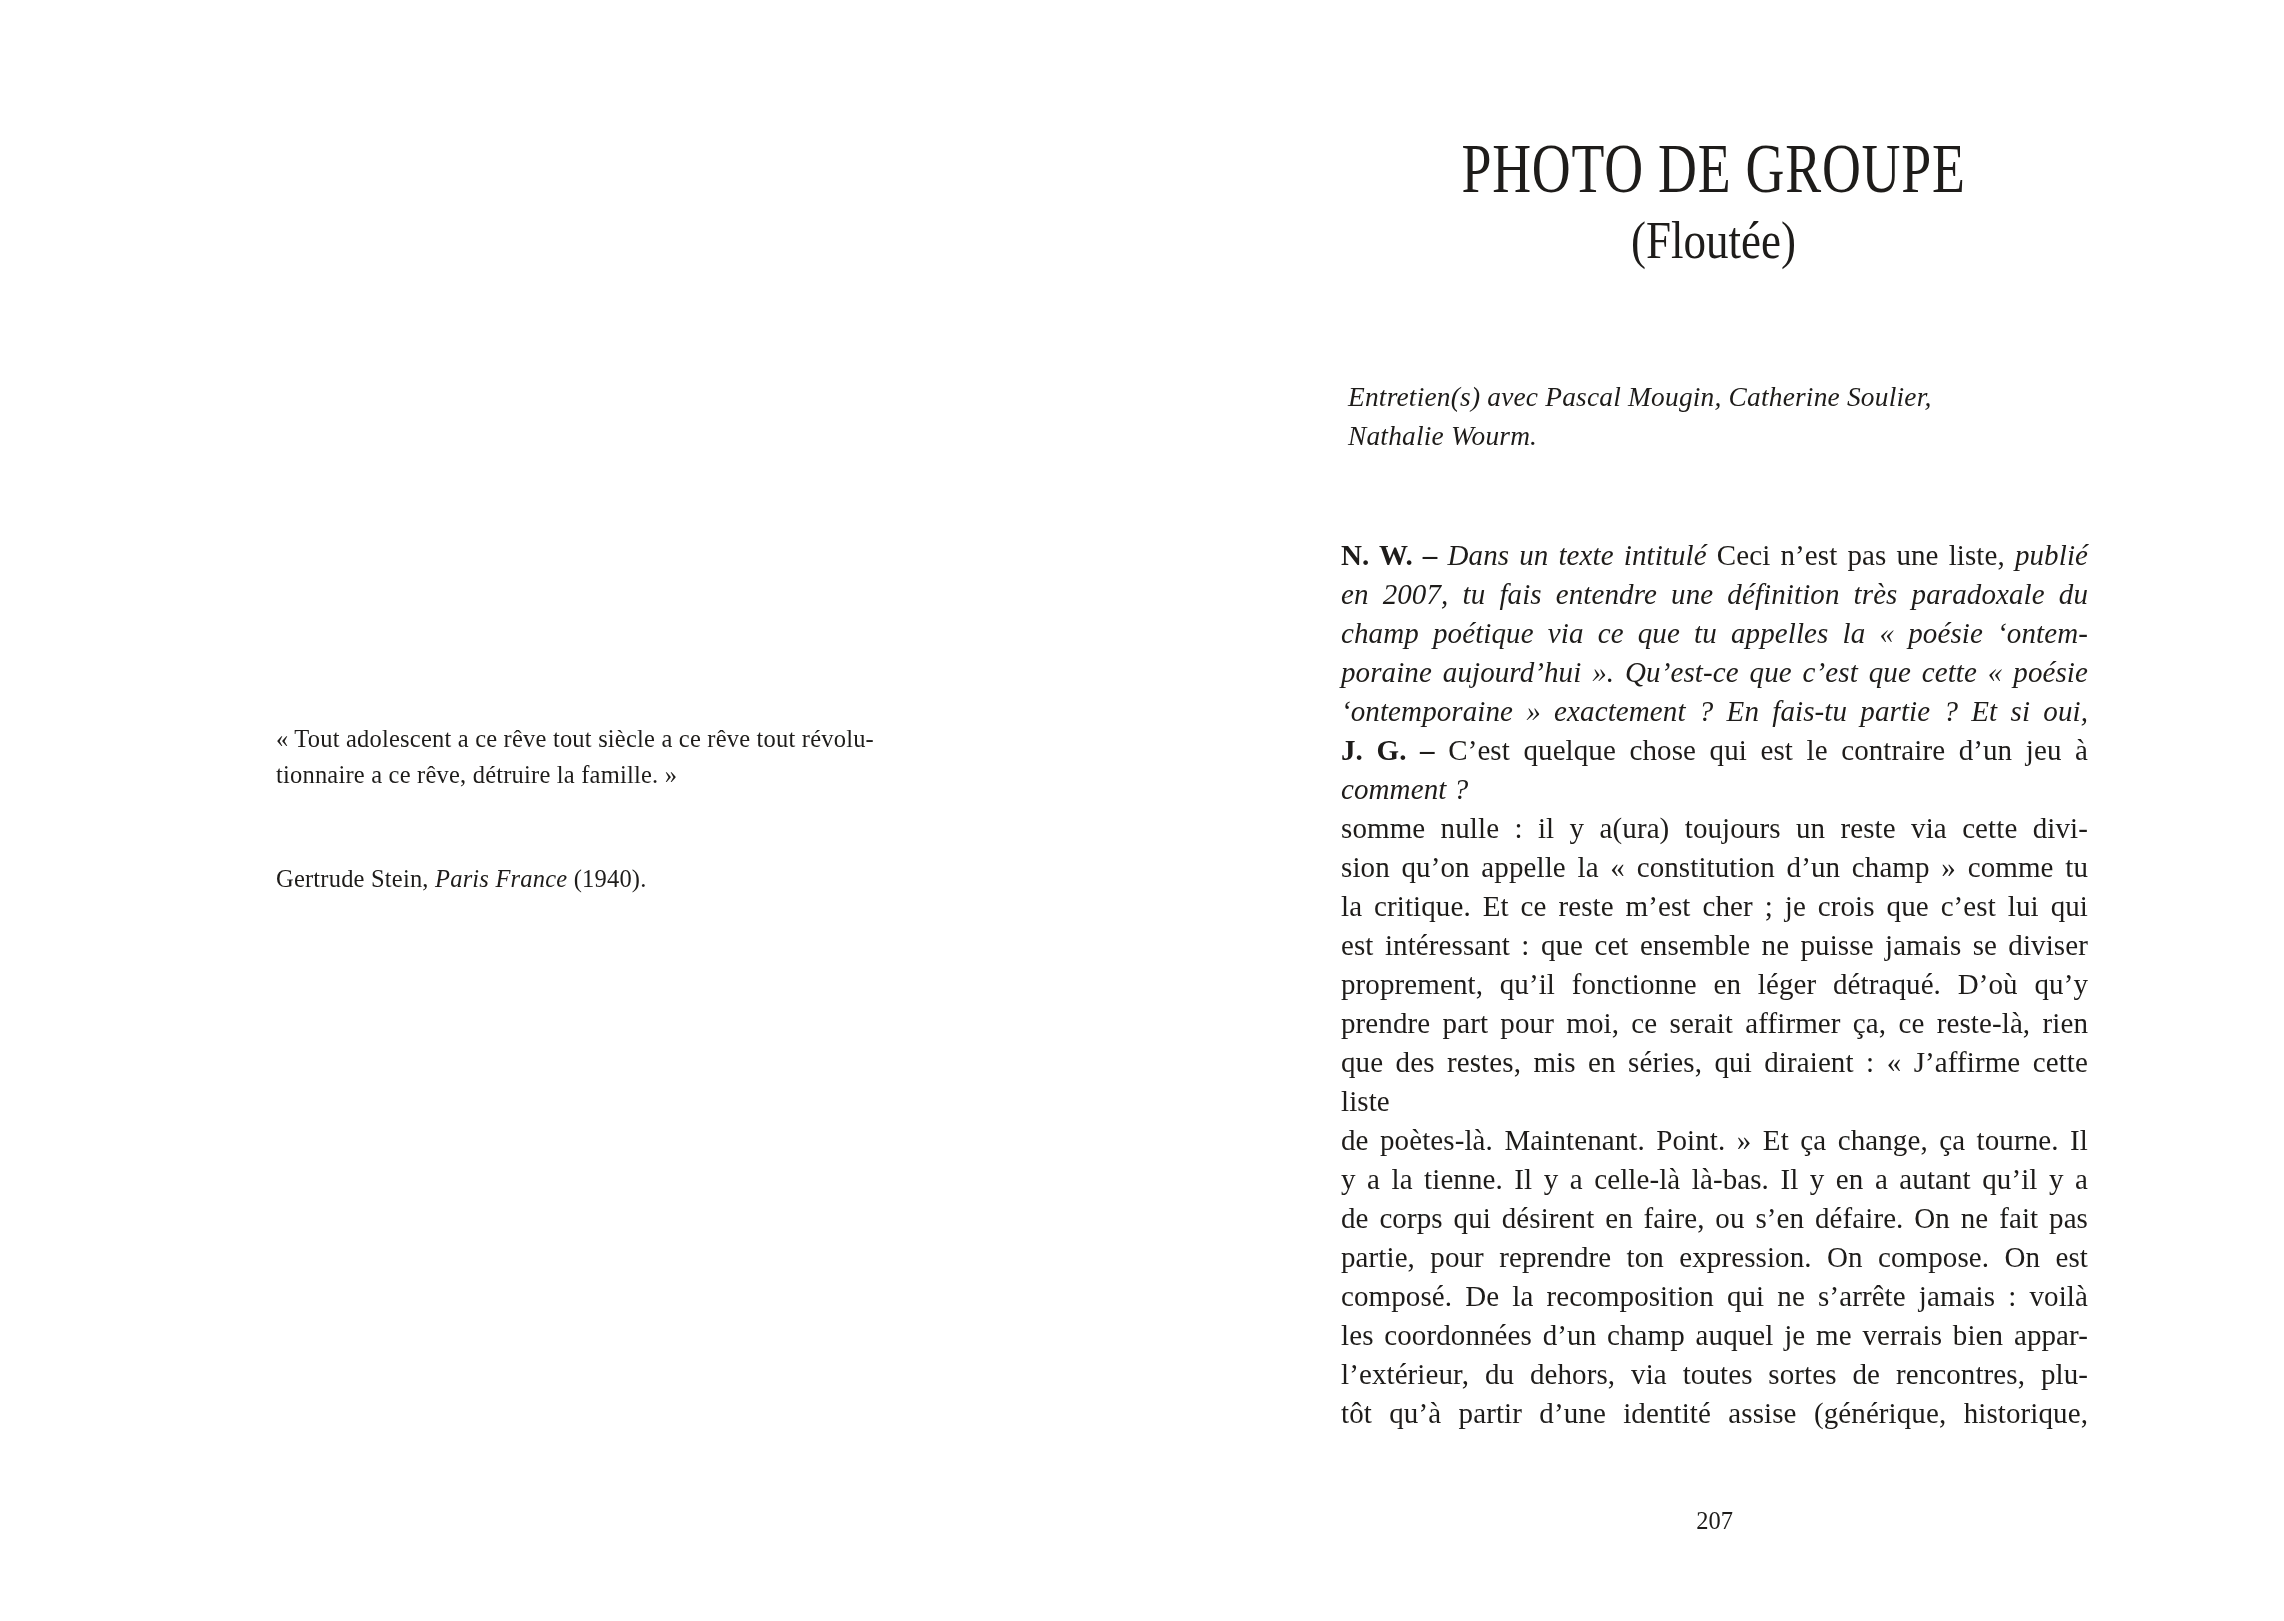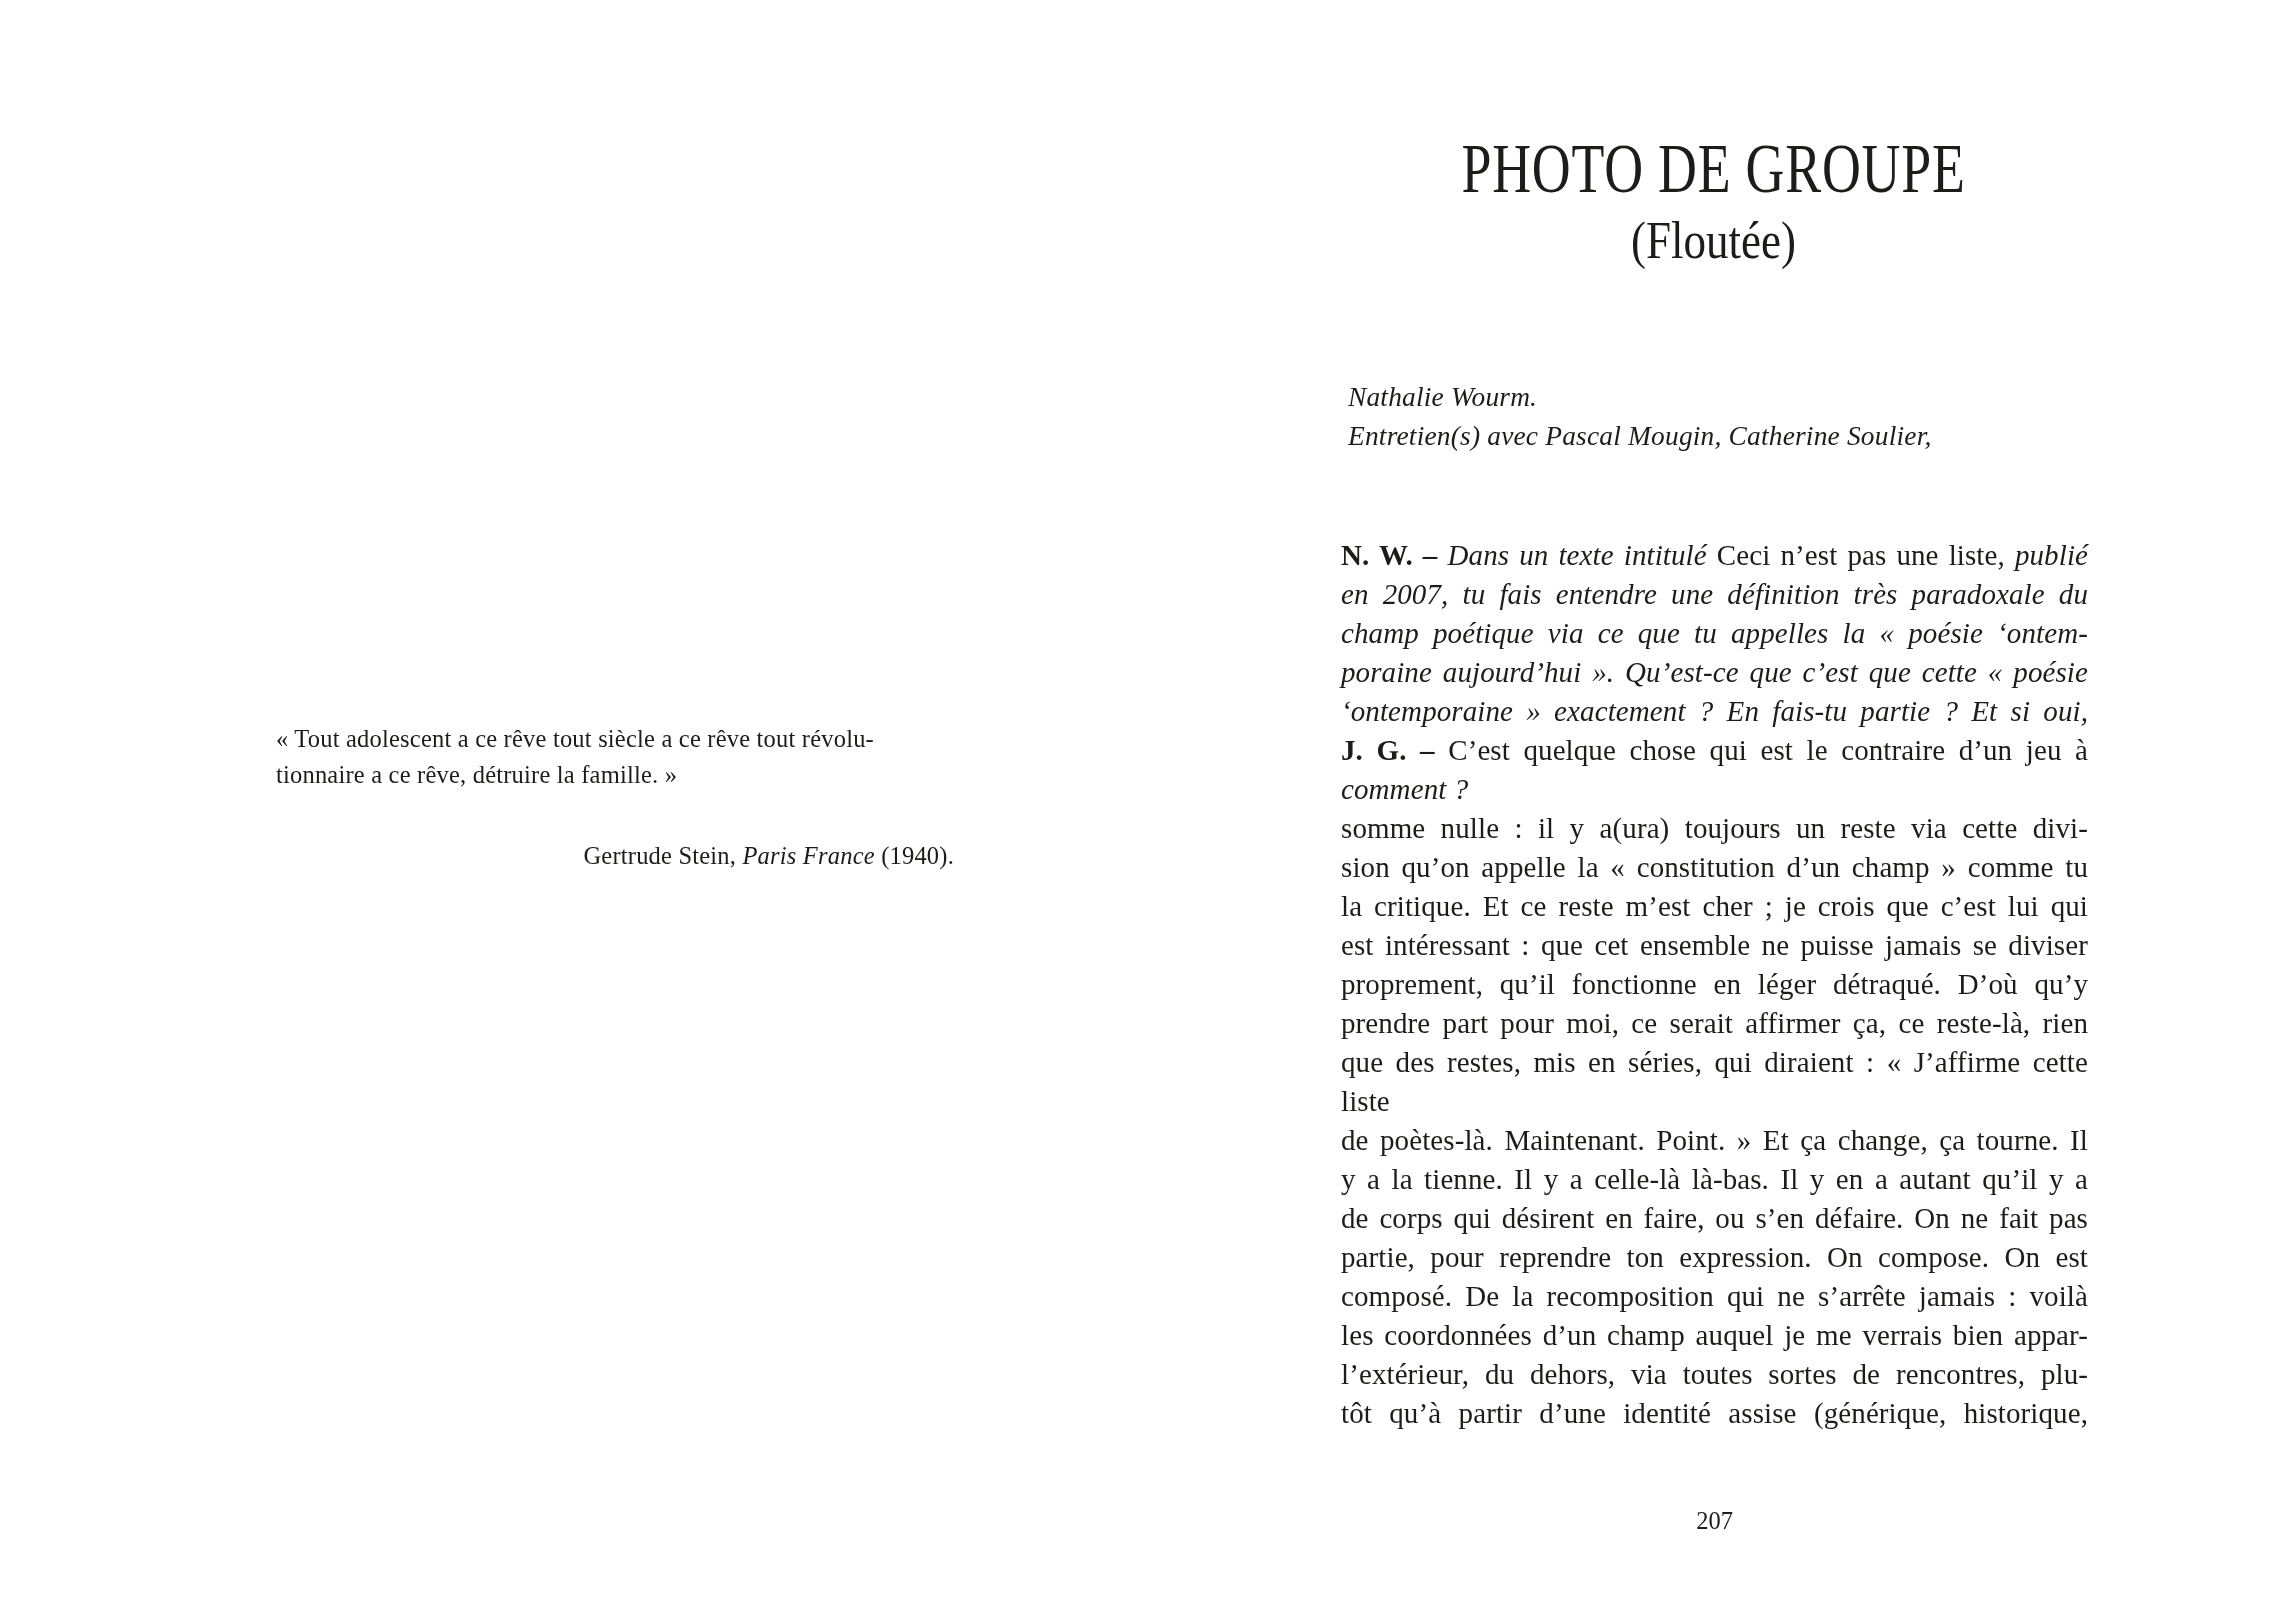--- a/index.html
+++ b/index.html
@@ -15,21 +15,21 @@
   .left-page  { left:0;     width:1142px; }
   .right-page { left:1142px; width:1143px; }
 
   
   .epigraph {
     position:absolute; left:276px; top:721px; width:678px;
     font-size:24.5px; line-height:36px;
     letter-spacing:0.2px;
   }
   .epigraph-line { white-space:nowrap; }
-  .epigraph-attribution { margin-top:45px; text-align:right; white-space:nowrap; }
+  .epigraph-attribution { margin-top:68px; text-align:left; white-space:nowrap; }
 
   
   .chapter-title {
     position:absolute; left:198px; top:133px; width:747px;
     font-size:69px; line-height:73px; font-weight:400;
     text-align:center;
     transform:scaleX(0.78); transform-origin:50% 50%;
     letter-spacing:1px;
     white-space:nowrap;
   }
@@ -76,22 +76,22 @@
     <div class="epigraph-line">tionnaire a ce rêve, détruire la famille. »</div>
     <div class="epigraph-attribution"><span class="r-roman">Gertrude Stein, </span><span class="r-italic">Paris France</span><span class="r-roman"> (1940).</span></div>
   </div>
 </div>
 
 <div class="page right-page">
   <div class="chapter-title">PHOTO DE GROUPE</div>
   <div class="chapter-subtitle">(Floutée)</div>
 
   <div class="intro">
+    <div>Entretien(s) avec Pascal Mougin, Catherine Soulier,</div>
     <div>Nathalie Wourm.</div>
-    <div>Entretien(s) avec Pascal Mougin, Catherine Soulier,</div>
   </div>
 
   <div class="dialogue">
       <div class="dline"><span class="r-bold">N. W. – </span><span class="r-italic">Dans un texte intitulé </span><span class="r-roman">Ceci n’est pas une liste,</span><span class="r-italic"> publié</span></div>
       <div class="dline"><span class="r-italic">en 2007, tu fais entendre une définition très paradoxale du</span></div>
       <div class="dline"><span class="r-italic">champ poétique via ce que tu appelles la « poésie ‘ontem-</span></div>
       <div class="dline"><span class="r-italic">poraine aujourd’hui ». Qu’est-ce que c’est que cette « poésie</span></div>
       <div class="dline"><span class="r-italic">‘ontemporaine » exactement ? En fais-tu partie ? Et si oui,</span></div>
       <div class="dline"><span class="r-bold">J. G. – </span><span class="r-roman">C’est quelque chose qui est le contraire d’un jeu à</span></div>
       <div class="dline last"><span class="r-italic">comment ?</span></div>

